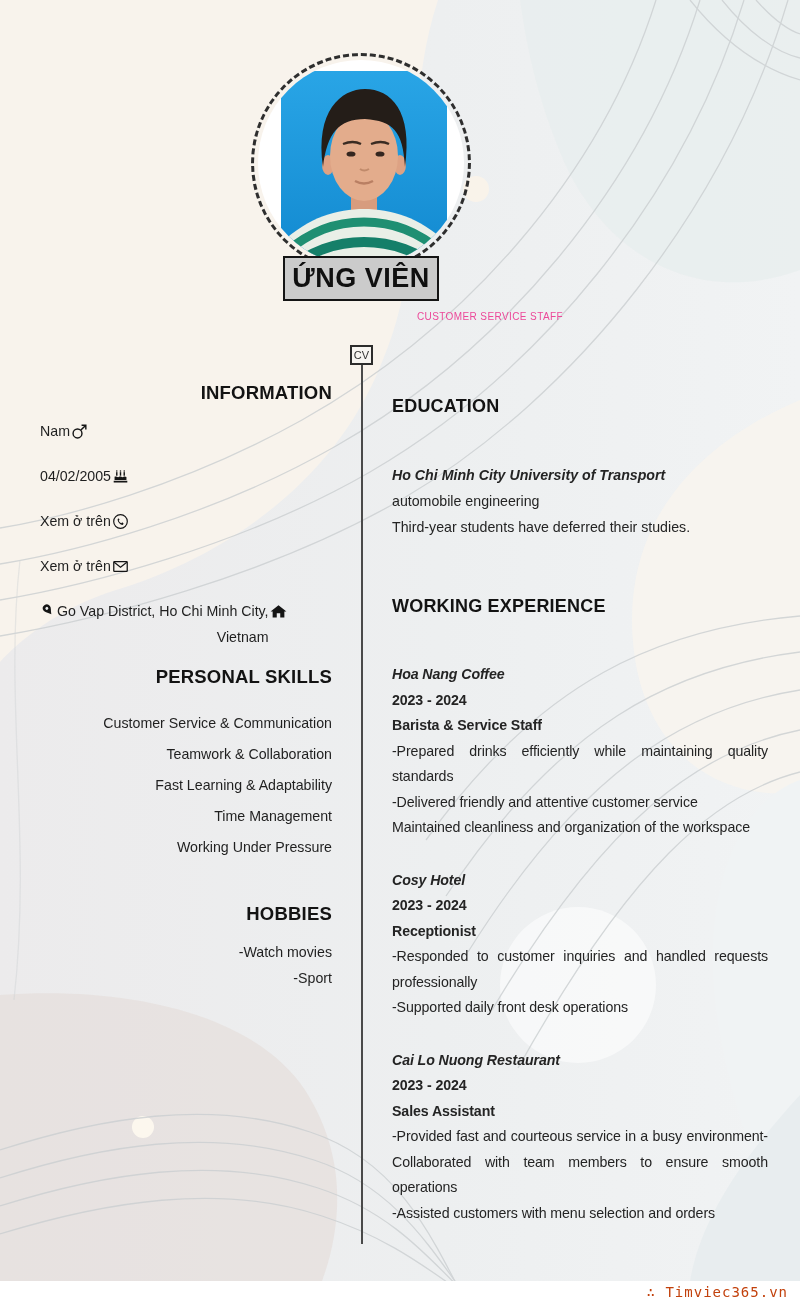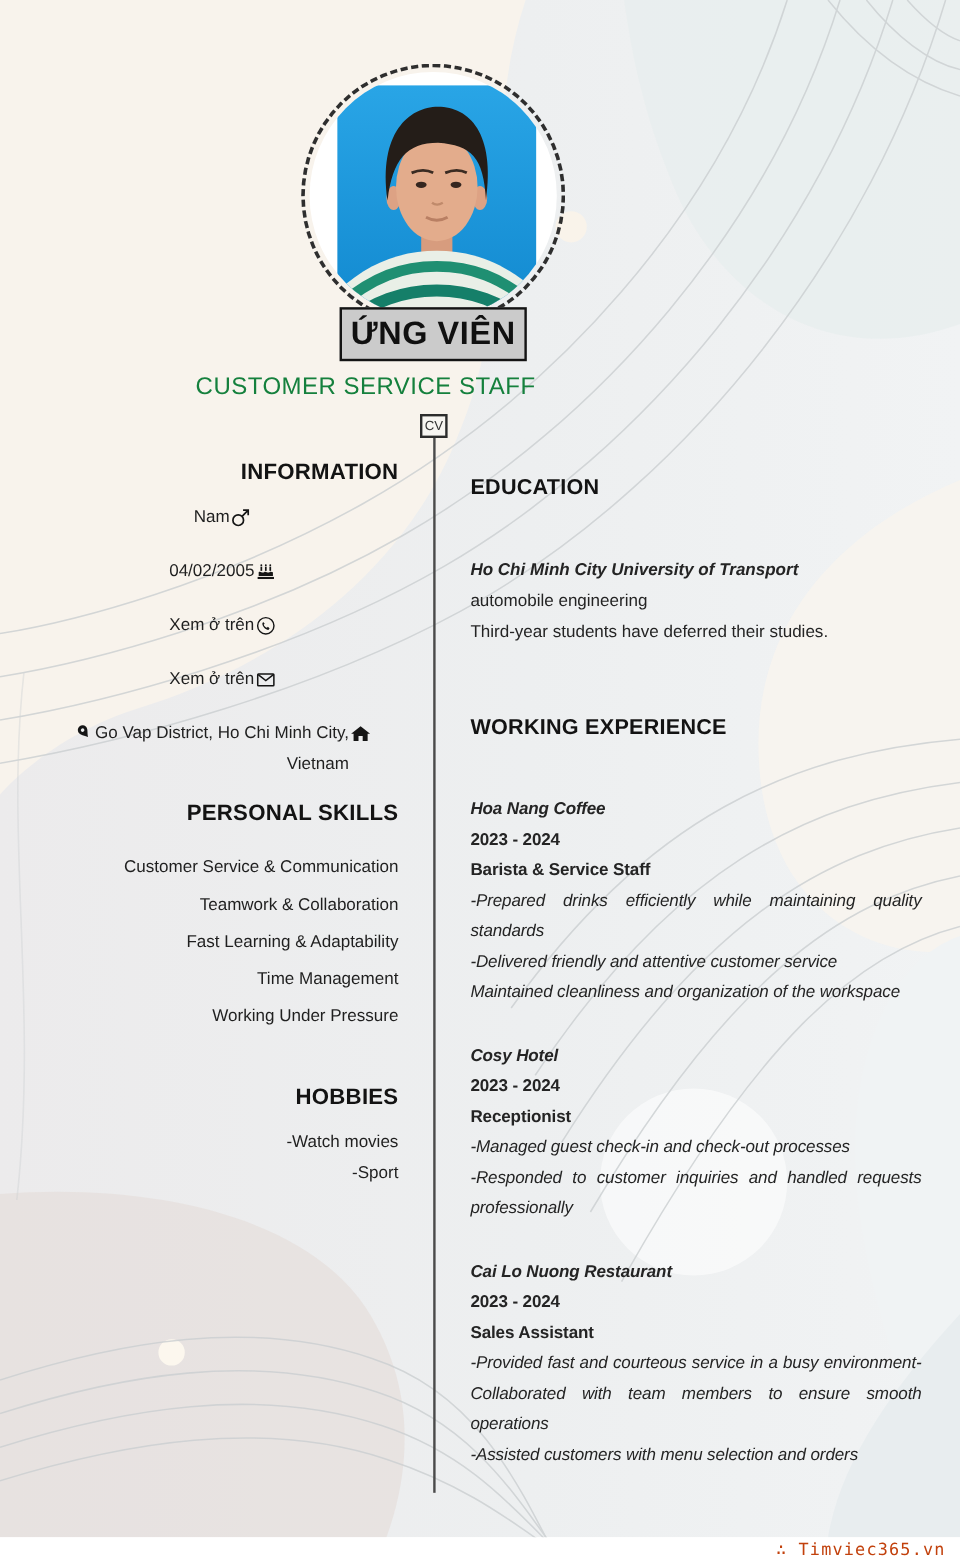--- a/index.html
+++ b/index.html
@@ -12,34 +12,34 @@
   .photo-wrap { position:absolute; left:251px; top:53px; width:220px; height:220px;
     border:3px dashed #2e2e2e; border-radius:50%; background:transparent; }
   .photo-clip { position:absolute; left:4px; top:4px; right:4px; bottom:4px;
     border-radius:50%; overflow:hidden; background:#ffffff; }
   .photo { position:absolute; left:23px; top:11px; width:166px; height:200px; }
 
   
   .name-box { position:absolute; left:283px; top:256px; width:156px; height:45px;
     background:#cbcbcb; border:2px solid #141414; display:flex; align-items:center; justify-content:center;
     font-size:27px; font-weight:bold; color:#101010; letter-spacing:.5px; }
-  .subtitle { position:absolute; left:163px; top:311px; width:400px; text-align:left;
-    font-size:20px; color:#15803d; letter-spacing:.4px; }
+  .subtitle { position:absolute; left:163px; top:311px; width:400px; text-align:right;
+    font-size:10px; color:#ec4899; letter-spacing:.4px; }
 
   
   .cv-chip { position:absolute; left:350px; top:345px; width:23px; height:20px;
     border:2px solid #2c2c2c; display:flex; align-items:center; justify-content:center;
     font-size:11px; color:#333; background:rgba(245,245,245,.55);text-align:right; }
   .divider { position:absolute; left:361px; top:365px; width:2px; height:879px; background:#4a4a4a; }
 
   
   .left-col { position:absolute; left:40px; top:382px; width:292px; text-align:right; color:#1f1f1f; }
   .side-heading { font-size:18.5px; font-weight:bold; color:#131313; letter-spacing:.2px; height:22px; }
   .info-head { margin-bottom:14px; }
-  .info-row { display:flex; justify-content:center; align-items:center; 
+  .info-row { display:flex; justify-content:flex-start; align-items:center; 
     height:26px; margin-bottom:19px; font-size:14.2px; }
   .info-row.address { align-items:flex-start; height:auto; margin-bottom:0; }
   .addr-lines { max-width:212px; line-height:26px; }
   .icon { width:19px; height:19px; flex:0 0 auto; }
   .icon.sm { width:17px; height:17px; }
   .addr-icon { margin-top:4px; }
   .skills-head { margin-top:16px; margin-bottom:20px; }
   .skill { line-height:31px; font-size:14.2px; }
   .hobbies-head { margin-top:40px; margin-bottom:14px; }
   .hobby { line-height:26px; font-size:14.2px; }
@@ -48,21 +48,21 @@
   .right-col { position:absolute; left:392px; top:396px; width:376px; color:#242424; }
   .main-heading { font-size:18px; font-weight:bold; color:#131313; letter-spacing:.2px;
     height:22px; margin-bottom:44px; }
   .edu-entry { margin-bottom:56px; }
   .edu-entry div { line-height:26px; font-size:14.2px; }
   .org { font-weight:bold; font-style:italic; }
   .xp-entry { margin-bottom:27px; }
   .xp-entry div, .xp-entry p { line-height:25.5px; font-size:14.2px; letter-spacing:-0.1px; }
   .period { font-weight:bold; }
   .role { font-weight:bold; }
-  .bullet { text-align:justify;font-style:italic; }
+  .bullet { text-align:justify; }
 
   
   .watermark { position:absolute; right:12px; top:1284px; font-family:"DejaVu Sans Mono", monospace;
     font-size:14px; color:#c2410c; letter-spacing:1px; }
 </style>
 </head>
 <body>
 
 <div class="screen">
 
@@ -226,22 +226,22 @@
       <div class="role">Barista &amp; Service Staff</div>
       <p class="bullet">-Prepared drinks efficiently while maintaining quality standards</p>
       <p class="bullet">-Delivered friendly and attentive customer service</p>
       <p class="bullet">Maintained cleanliness and organization of the workspace</p>
     </div>
 
     <div class="xp-entry">
       <div class="org">Cosy Hotel</div>
       <div class="period">2023 - 2024</div>
       <div class="role">Receptionist</div>
-      <p class="bullet">-Managed guest check-in and check-out processes</p>
       <p class="bullet">-Responded to customer inquiries and handled requests professionally</p>
+      <p class="bullet">-Supported daily front desk operations</p>
     </div>
 
     <div class="xp-entry">
       <div class="org">Cai Lo Nuong Restaurant</div>
       <div class="period">2023 - 2024</div>
       <div class="role">Sales Assistant</div>
       <p class="bullet">-Provided fast and courteous service in a busy environment-Collaborated with team members to ensure smooth operations</p>
       <p class="bullet">-Assisted customers with menu selection and orders</p>
     </div>
   </div>

